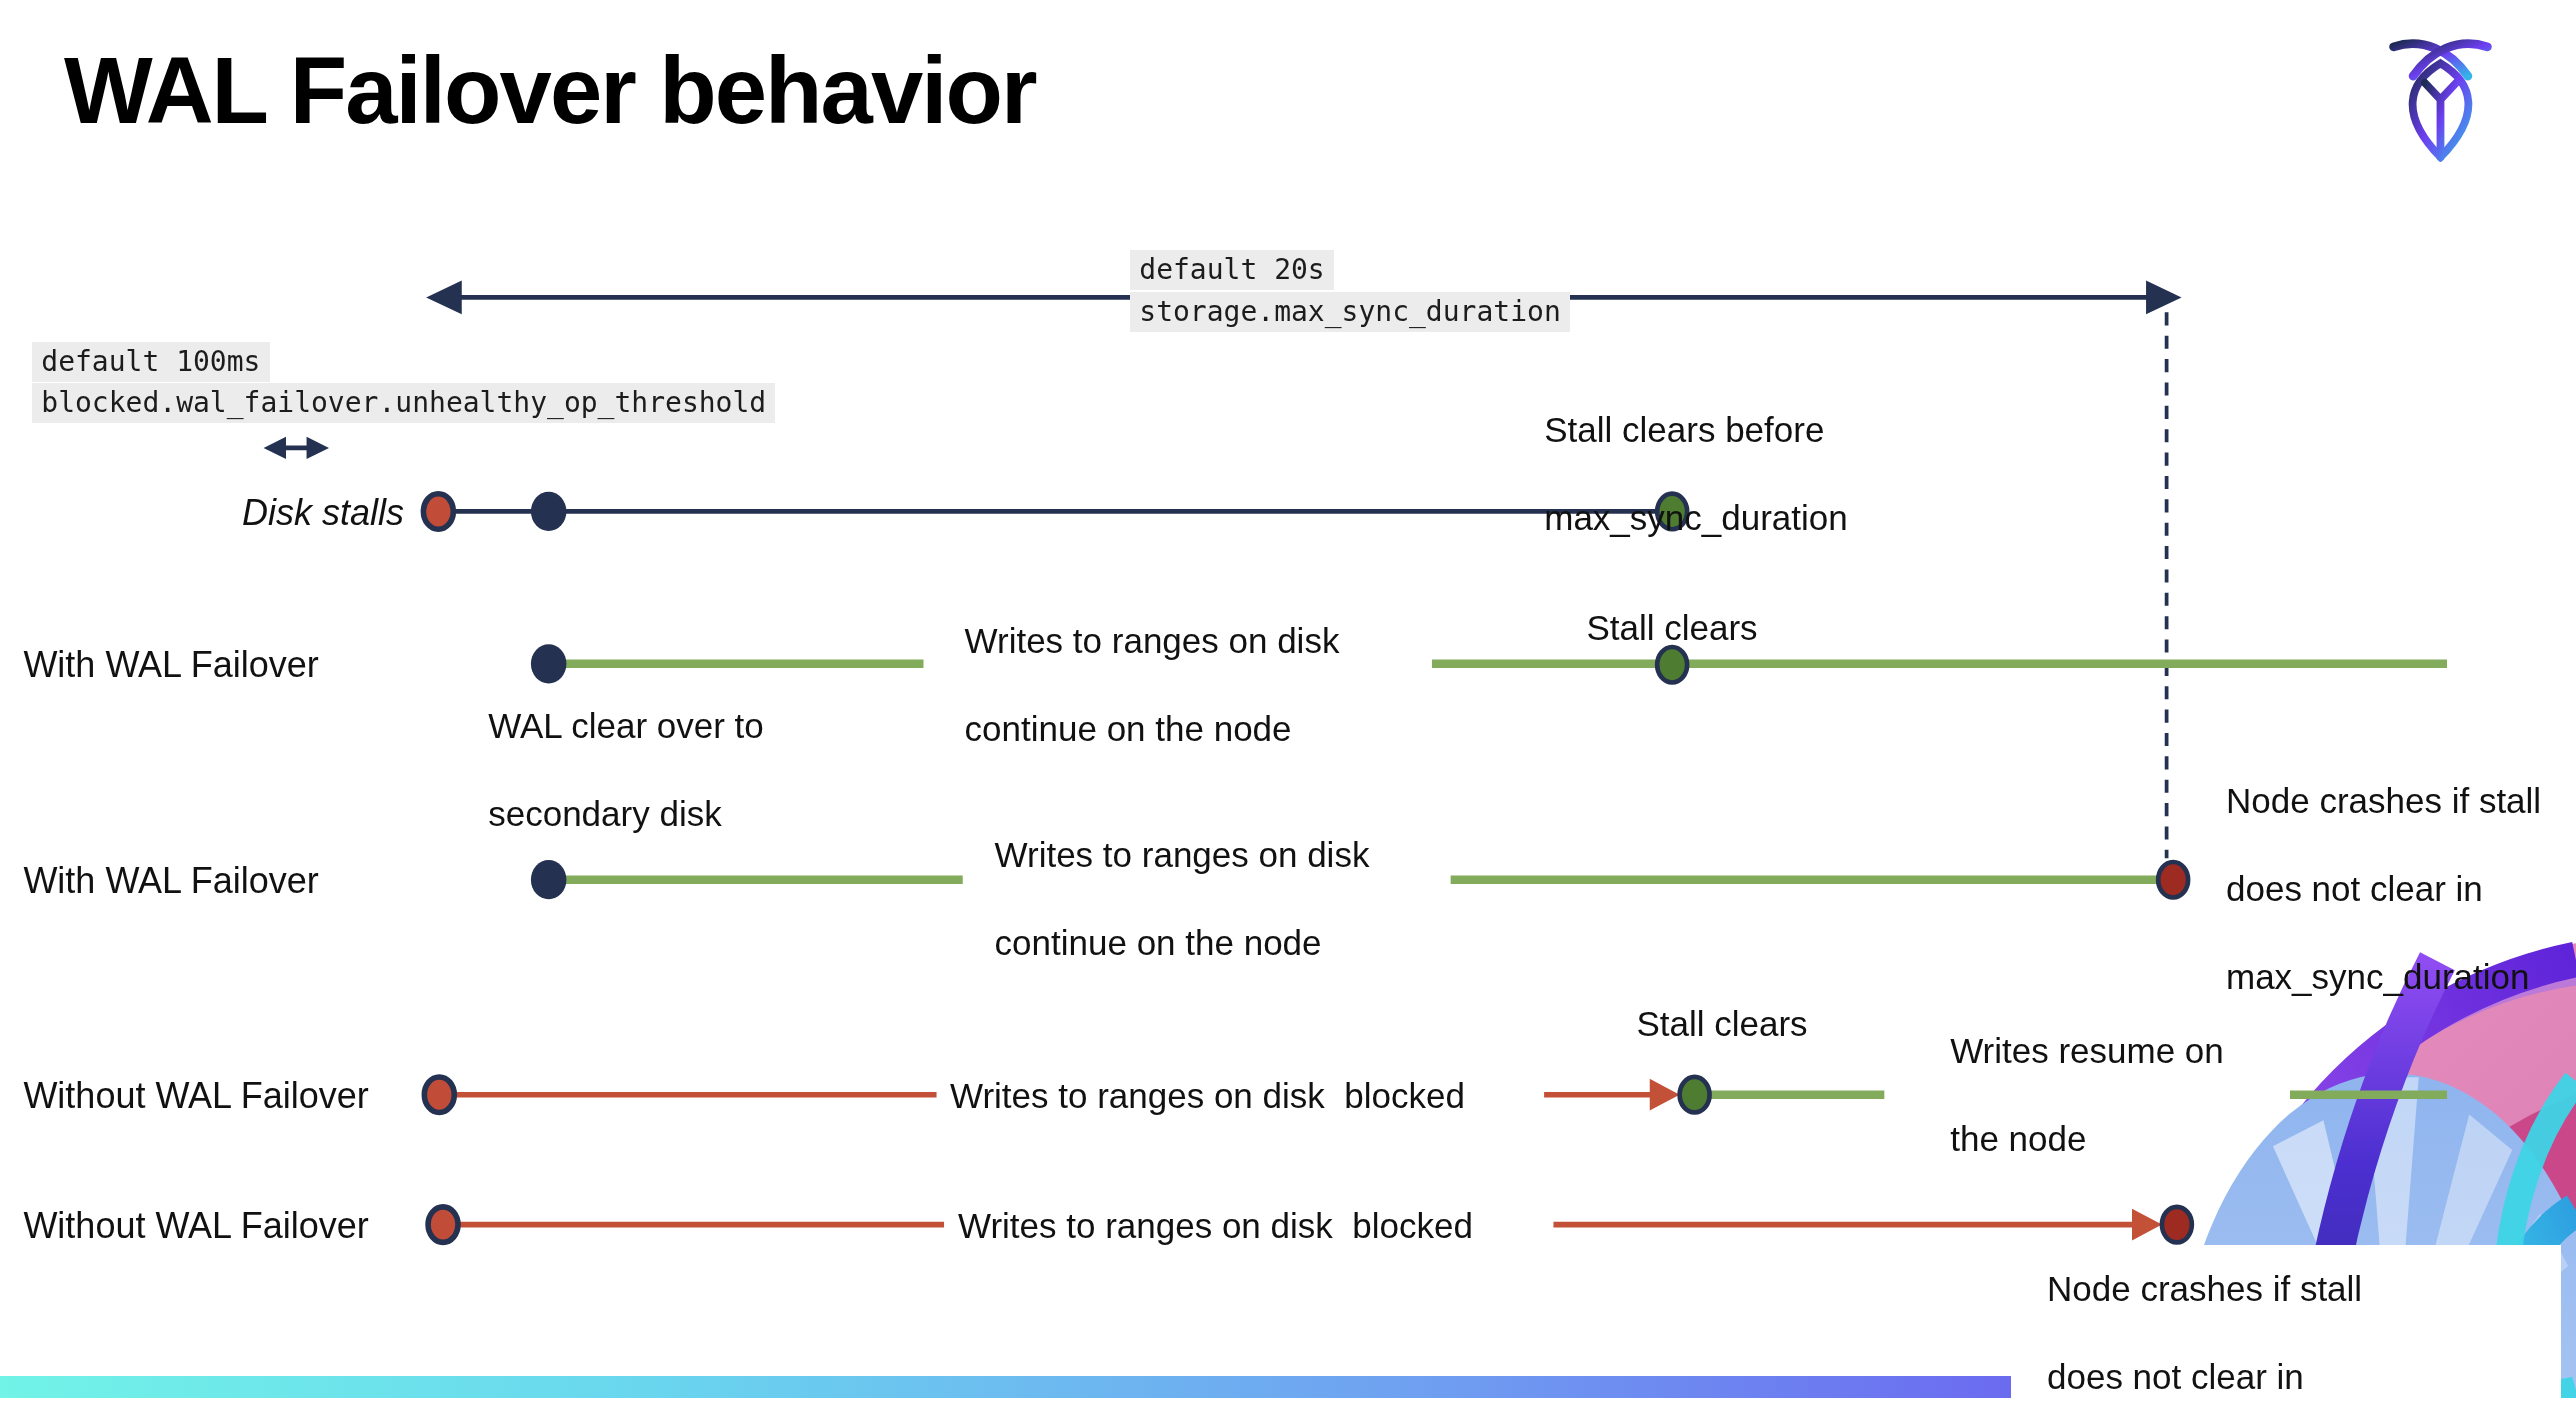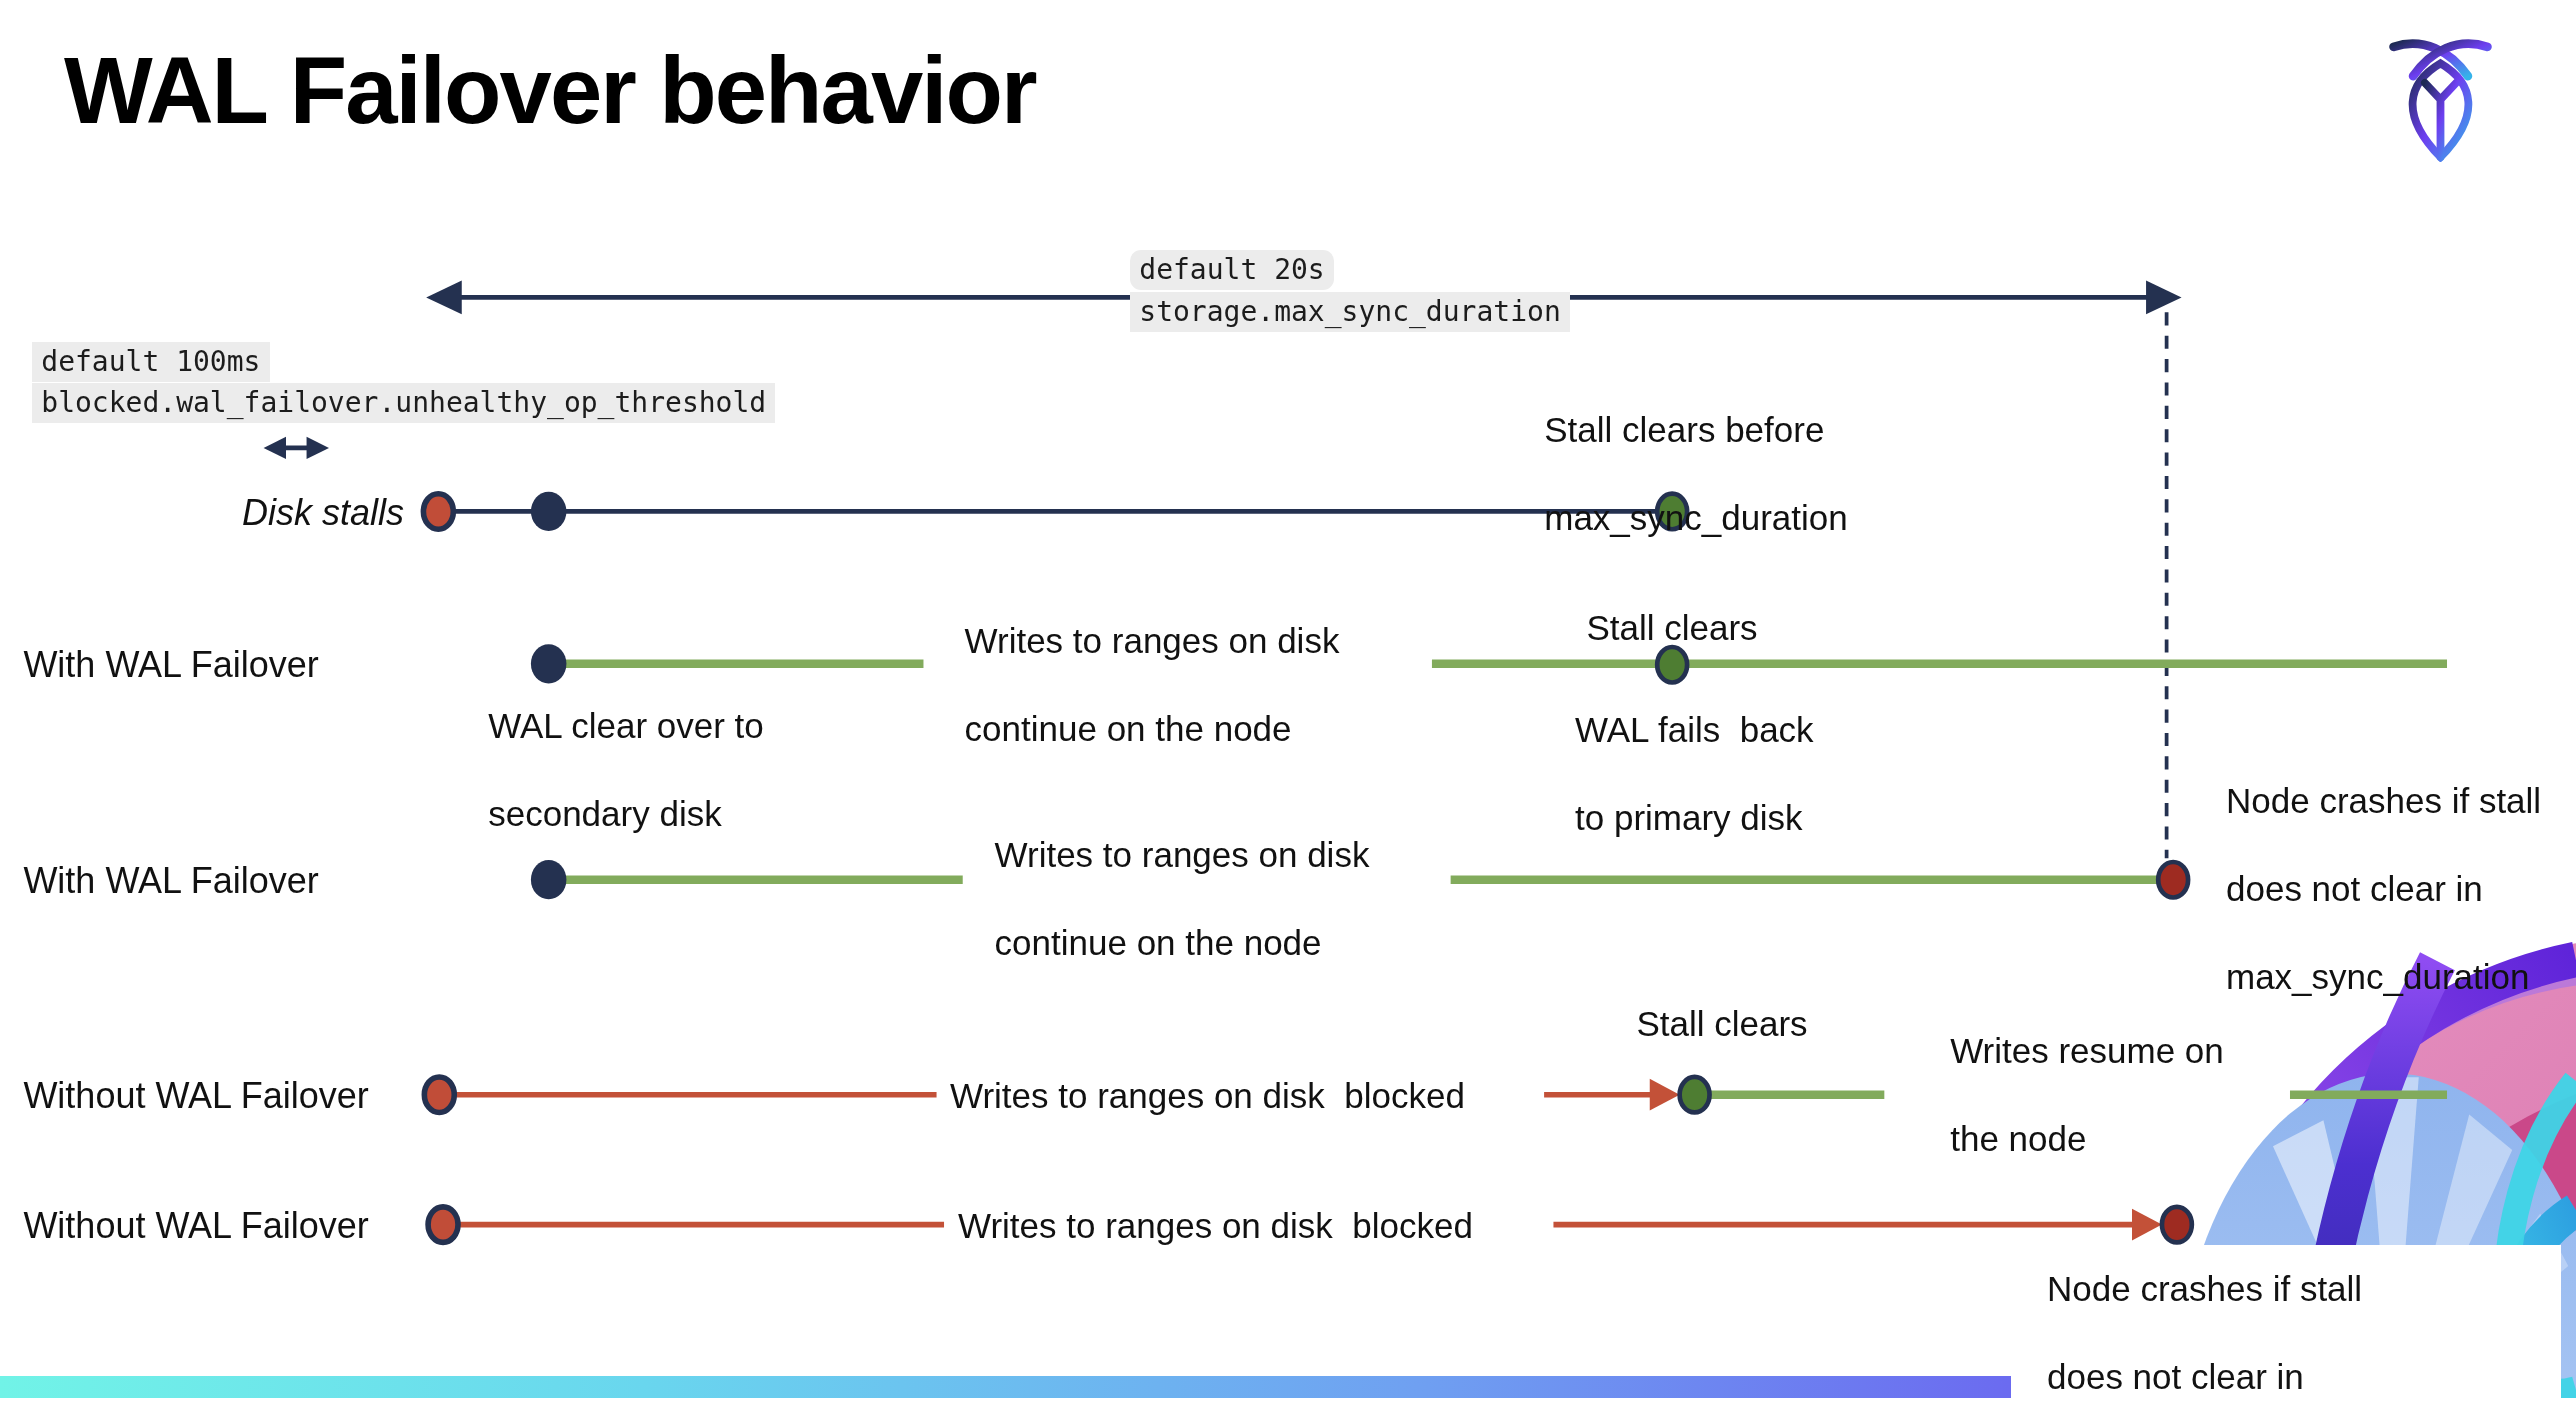--- a/index.html
+++ b/index.html
@@ -140,21 +140,21 @@
     <ellipse cx="587" cy="941" rx="19" ry="21" fill="var(--navy,#243150)"></ellipse>
     <ellipse cx="2325" cy="941" rx="16" ry="19" fill="var(--dark-red,#9e2b21)" stroke="var(--navy,#243150)" stroke-width="5"></ellipse>
 
     <ellipse cx="470" cy="1171" rx="16" ry="19" fill="var(--red-orange,#c14d38)" stroke="var(--navy,#243150)" stroke-width="6"></ellipse>
     <ellipse cx="1813" cy="1171" rx="16" ry="19" fill="var(--green-dot,#4e7d32)" stroke="var(--navy,#243150)" stroke-width="5"></ellipse>
 
     <ellipse cx="474" cy="1310" rx="16" ry="19" fill="var(--red-orange,#c14d38)" stroke="var(--navy,#243150)" stroke-width="6"></ellipse>
     <ellipse cx="2329" cy="1310" rx="16" ry="19" fill="var(--dark-red,#9e2b21)" stroke="var(--navy,#243150)" stroke-width="5"></ellipse>
   </svg>
 
-  <div class="code-label" style="left:1130px;top:250px;border-radius:11px;">default 20s</div>
+  <div class="code-label" style="left:1130px;top:250px;">default 20s</div>
   <div class="code-label" style="left:1130px;top:292px;">storage.max_sync_duration</div>
   <div class="code-label" style="left:32px;top:342px;">default 100ms</div>
   <div class="code-label" style="left:32px;top:383px;">blocked.wal_failover.unhealthy_op_threshold</div>
 
   <div class="row-label" style="left:131px;top:492px;width:273px;text-align:right;font-style:italic;">Disk stalls</div>
   <div class="row-label" style="left:23.4px;top:644px;">With WAL Failover</div>
   <div class="row-label" style="left:23.4px;top:860px;">With WAL Failover</div>
   <div class="row-label" style="left:23.4px;top:1075px;">Without WAL Failover</div>
   <div class="row-label" style="left:23.4px;top:1205px;">Without WAL Failover</div>
 
@@ -162,22 +162,20 @@
 <span>max_sync_duration</span></div>
 
   <div class="ann center" style="left:1672px;top:606px;">Stall clears</div>
 
   <div class="ann center" style="left:1152px;top:619px;"><span>Writes to ranges on disk</span><br>
 <span>continue on the node</span></div>
 
   <div class="ann center" style="left:626px;top:704px;"><span>WAL clear over to</span><br>
 <span>secondary disk</span></div>
 
-  <div class="ann" style="left:1575px;top:708px;"><span>WAL fails  back</span><br>
-<span>to primary disk</span></div>
 
   <div class="ann center" style="left:1182px;top:833px;"><span>Writes to ranges on disk</span><br>
 <span>continue on the node</span></div>
 
   <div class="ann" style="left:2226px;top:779px;"><span>Node crashes if stall</span><br>
 <span>does not clear in</span><br>
 <span>max_sync_duration</span></div>
 
   <div class="ann" style="left:950px;top:1074px;">Writes to ranges on disk  blocked</div>
 

